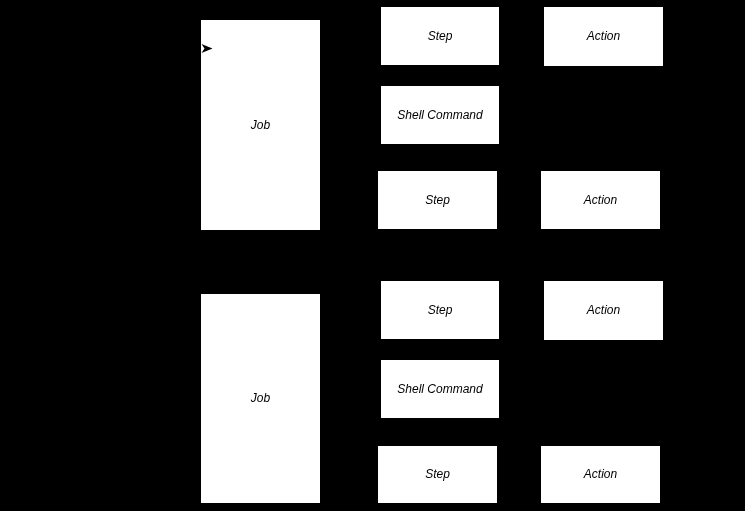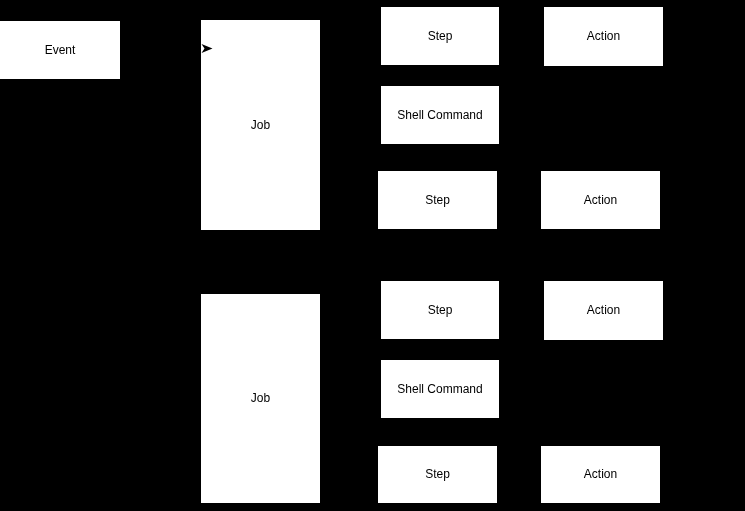--- a/index.html
+++ b/index.html
@@ -19,38 +19,36 @@
     position: absolute;
     background: var(--node-fill, #ffffff);
     color: var(--node-text, #000000);
     display: flex;
     align-items: center;
     justify-content: center;
     text-align: center;
     font-size: 12px;
     line-height: 1.2;
     box-sizing: border-box;
+    font-style: italic;
   }
   .edge-layer {
     position: absolute;
     left: 0;
     top: 0;
     width: 745px;
     height: 511px;
     pointer-events: none;
   }
 </style>
 </head>
 <body>
 
 <div class="canvas" style="--bg: #000000; --node-fill: #ffffff; --node-text: #000000;">
 
-  <div class="node" style="left:0px;   top:21px;  width:120px; height:58px;">
-      <span>Event</span>
-    </div>
 
   <div class="node" style="left:201px; top:20px;  width:119px; height:210px;">
       <span>Job</span>
     </div>
 
   <div class="node" style="left:381px; top:7px;   width:118px; height:58px;">
       <span>Step</span>
     </div>
 
   <div class="node" style="left:544px; top:7px;   width:119px; height:59px;">

